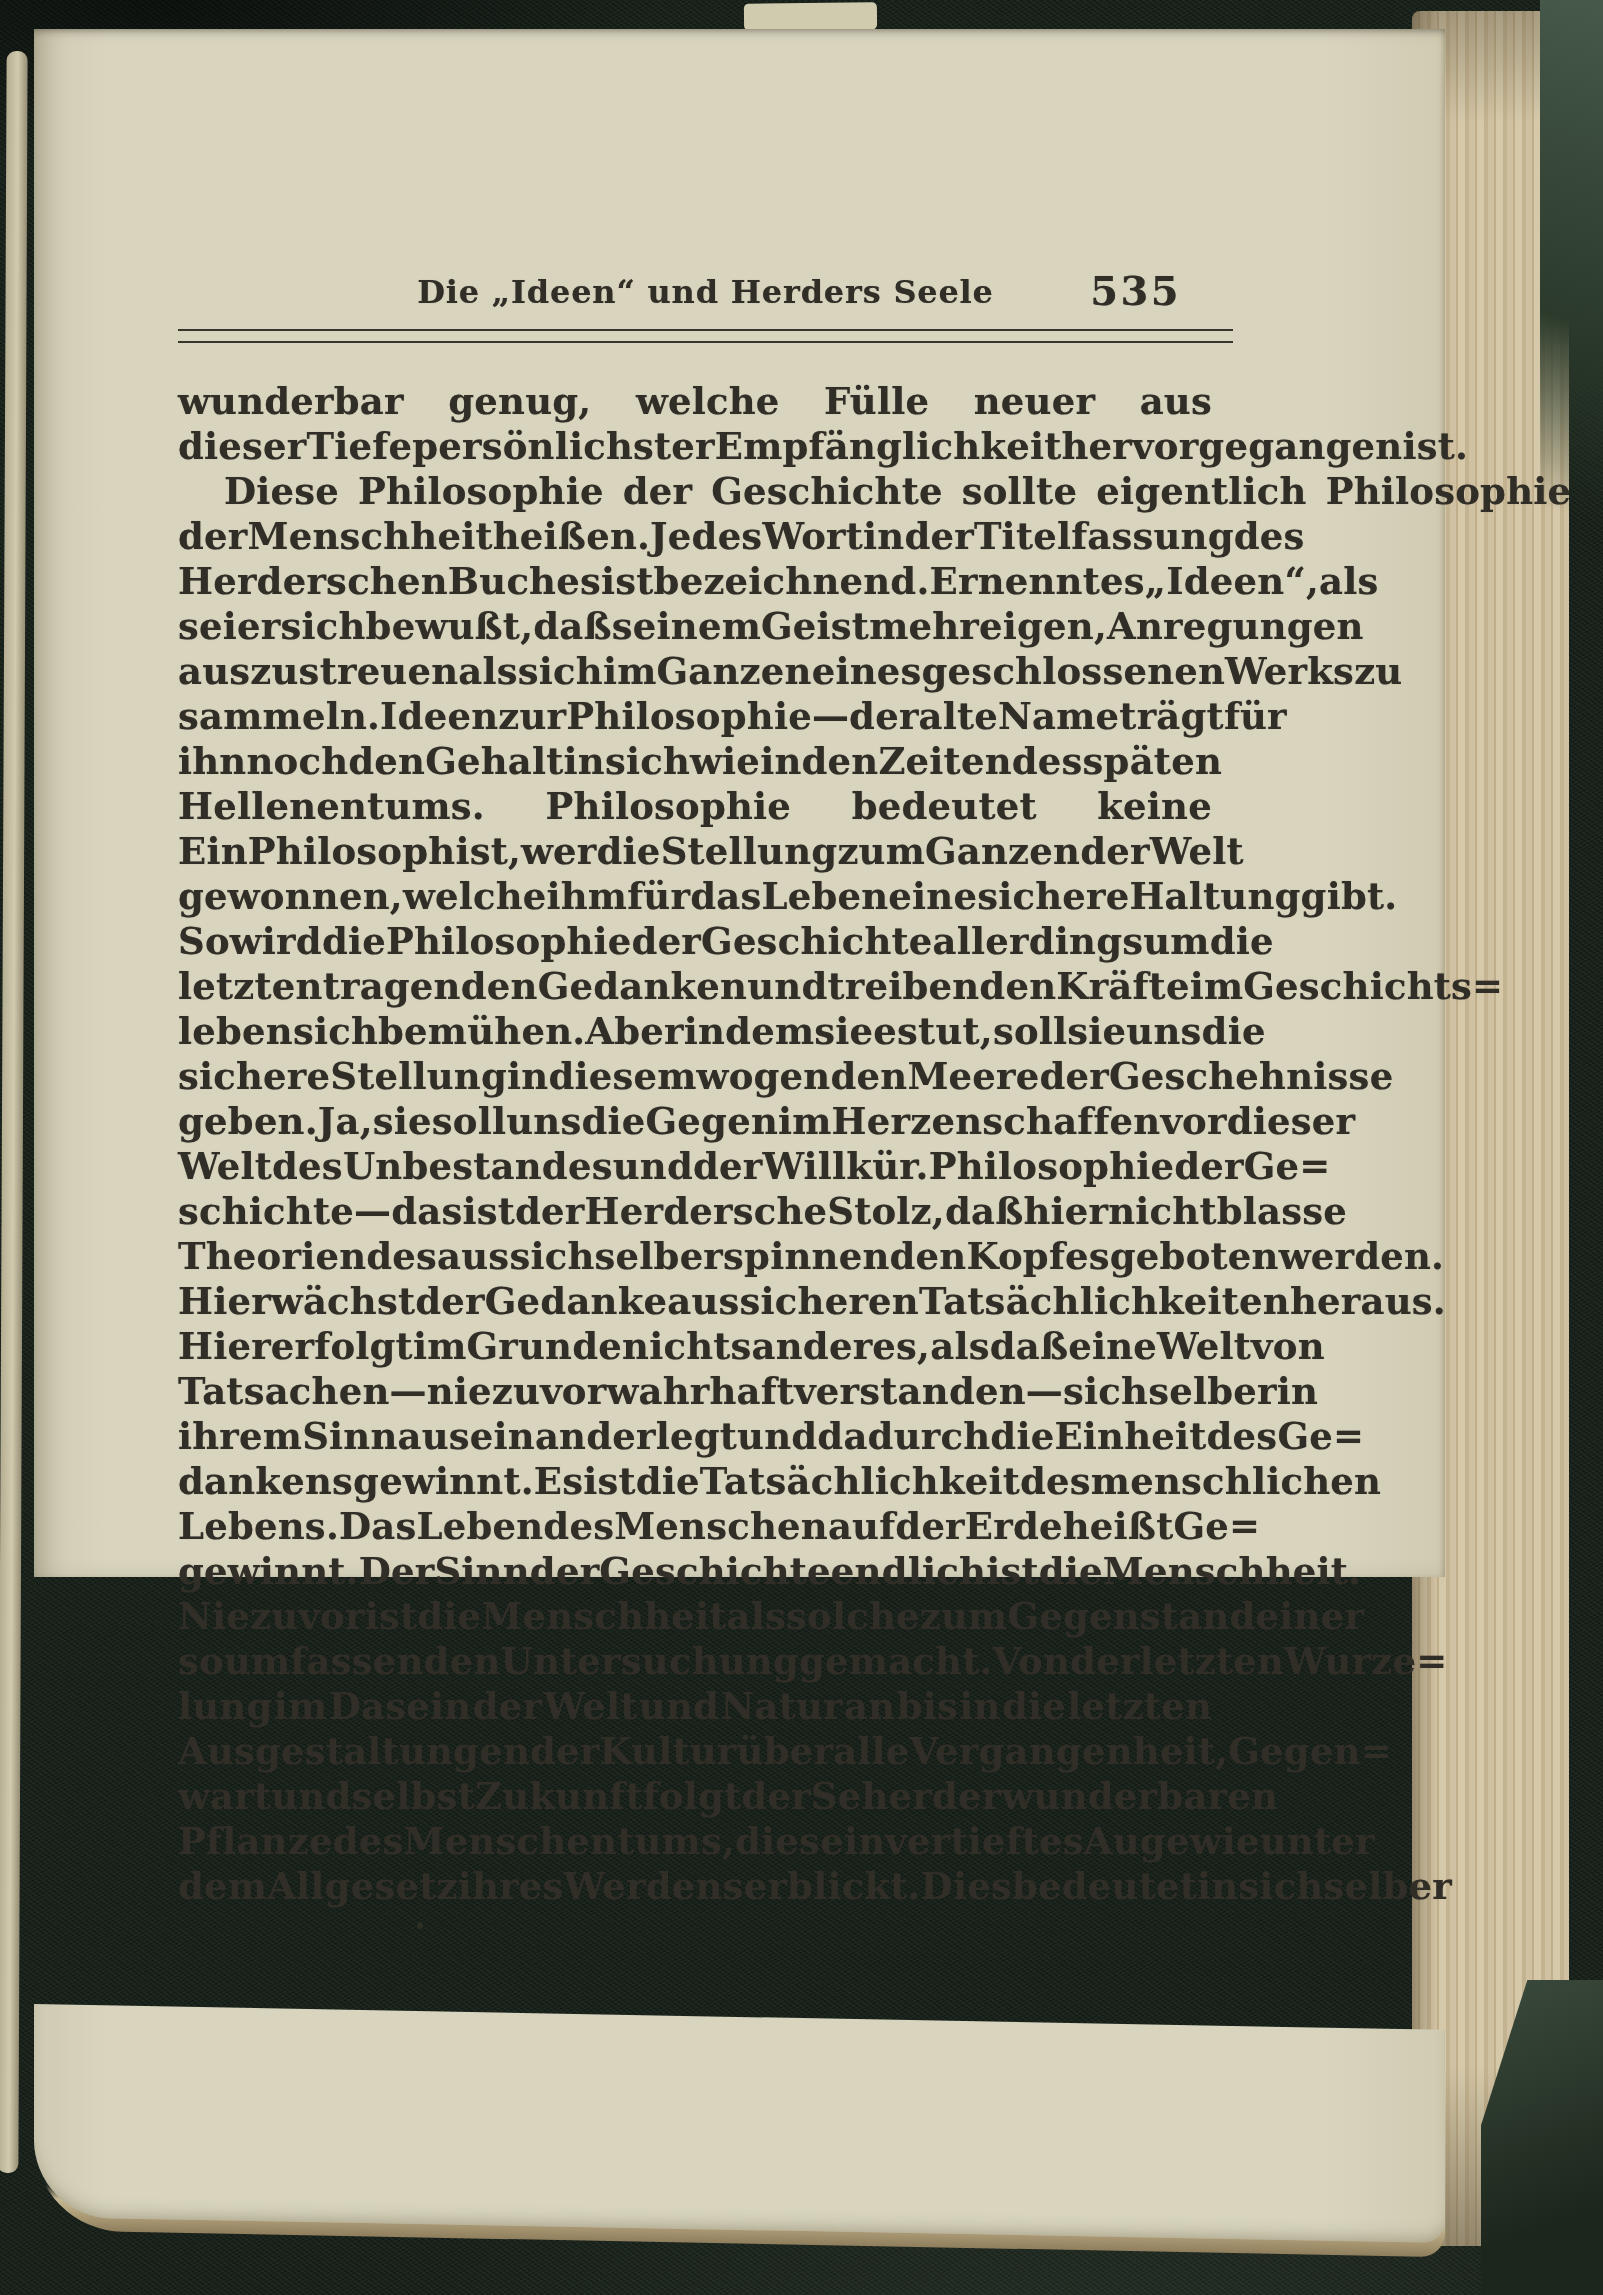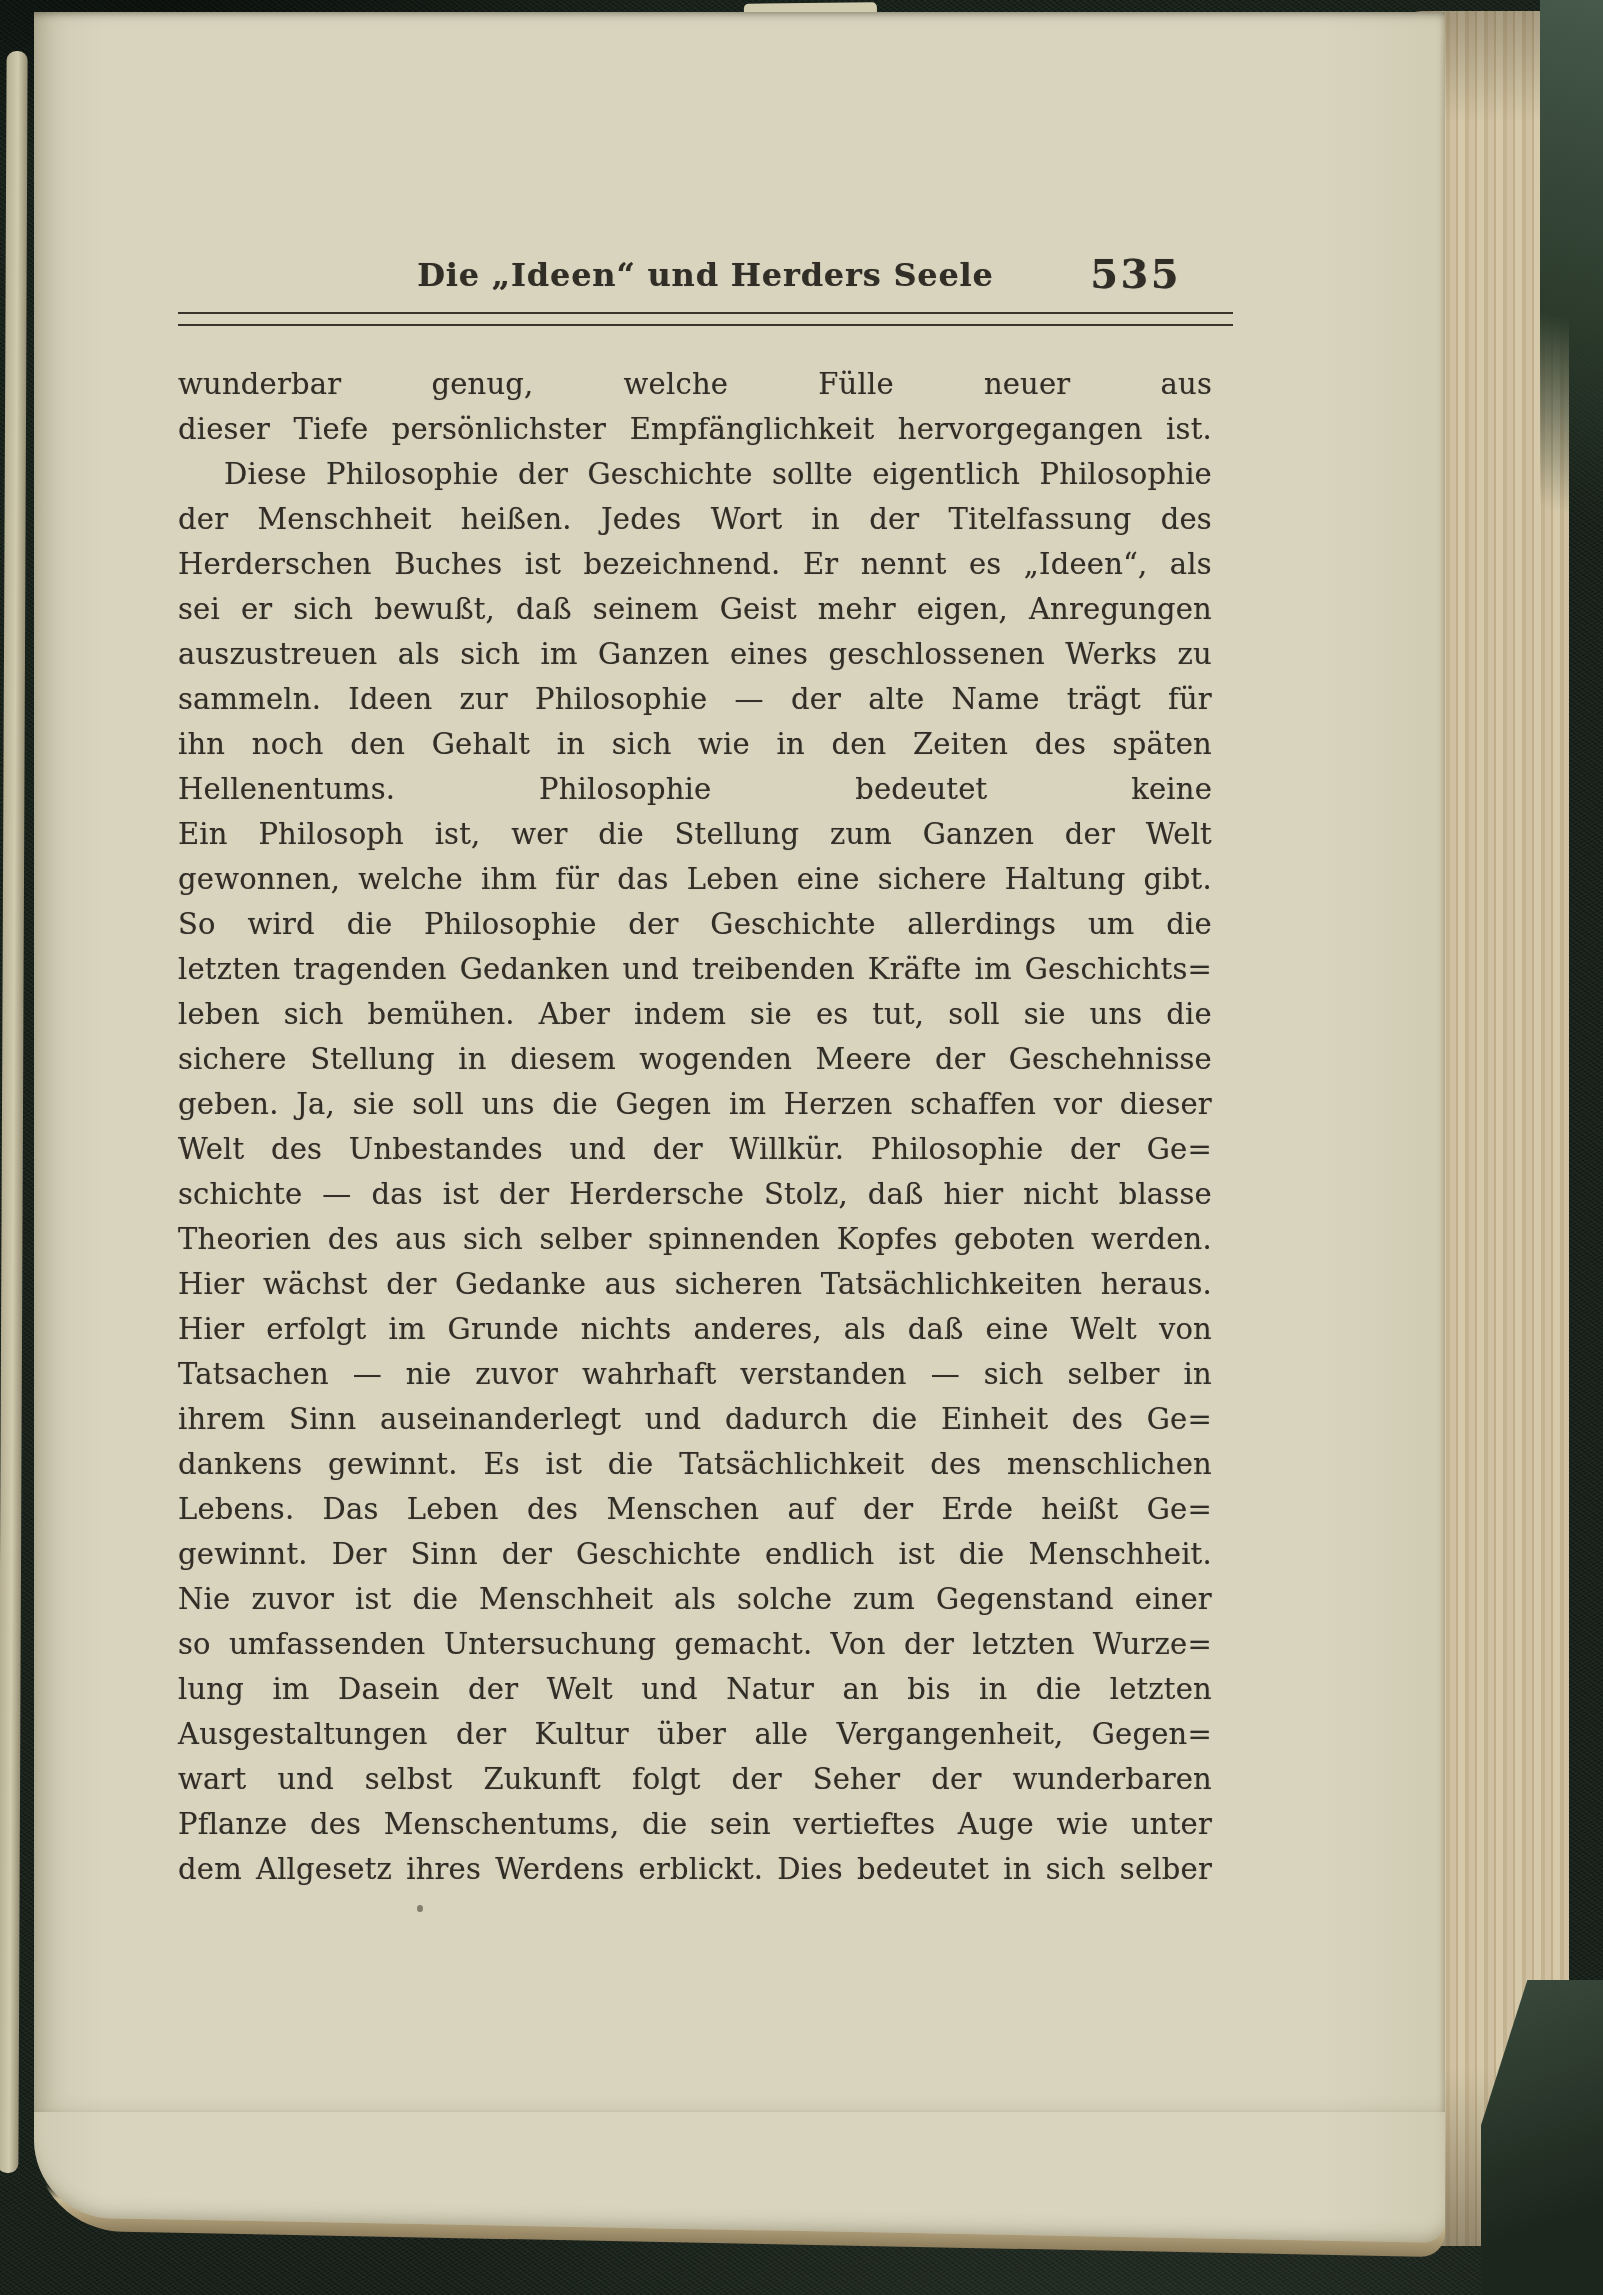--- a/index.html
+++ b/index.html
@@ -67,21 +67,21 @@
     background: linear-gradient(180deg, rgba(0,0,0,0) 78%, #c6b894 85%, #ab9a74 93%, #8f7f5e);
   }
   .page-bottom {
     position: absolute; left: 34px; top: 2004px; width: 1411px; height: 213px;
     transform: skewY(1.05deg); transform-origin: top left;
     border-radius: 0 0 21px 77px;
     background: linear-gradient(90deg, #cfcab2 0, #d8d4be 72px, #d8d4be 1290px, #d0cbb2 100%);
     box-shadow: inset 0 -11.2px 17.6px -9.6px rgba(95,85,55,.45);
   }
   .page {
-    position: absolute; left: 34px; top: 12px; width: 1411px; height: 2100px;
+    position: absolute; left: 34px; top: 29px; width: 1411px; height: 1548px;
     background: linear-gradient(90deg, #cfcab2 0, #d8d4be 72px, #d8d4be 1290px, #d0cbb2 100%);
     box-shadow:
       inset 17.6px 0 27px -11.2px rgba(70,62,38,.32),
       inset -4.8px 0 6.4px -3.2px rgba(110,92,60,.38),
       inset 0 6.4px 8px -5.6px rgba(0,0,0,.4);
     color: #312e27;
   }
 
   
   .running-head {
@@ -99,21 +99,21 @@
   }
   .head-rule {
     position: absolute; top: 300px; left: 144px; width: 1055px; height: 9.6px;
     border-top: 2.4px solid #39352c;
     border-bottom: 2.4px solid #39352c;
   }
 
   
   .body-text {
     position: absolute; top: 350px; left: 144px; width: 1034px;
-    font-size: 29px; font-weight: 400;
+    font-size: 37px; font-weight: 700;
     letter-spacing: 0.2px;
     text-shadow: 0 0 0.8px rgba(49,46,39,.4);
   }
   .line {
     display: flex; justify-content: space-between; align-items: baseline;
     height: 45px; line-height: 45px;
     white-space: nowrap;
   }
   .line.indent { padding-left: 46px; gap: 19px; }
 

